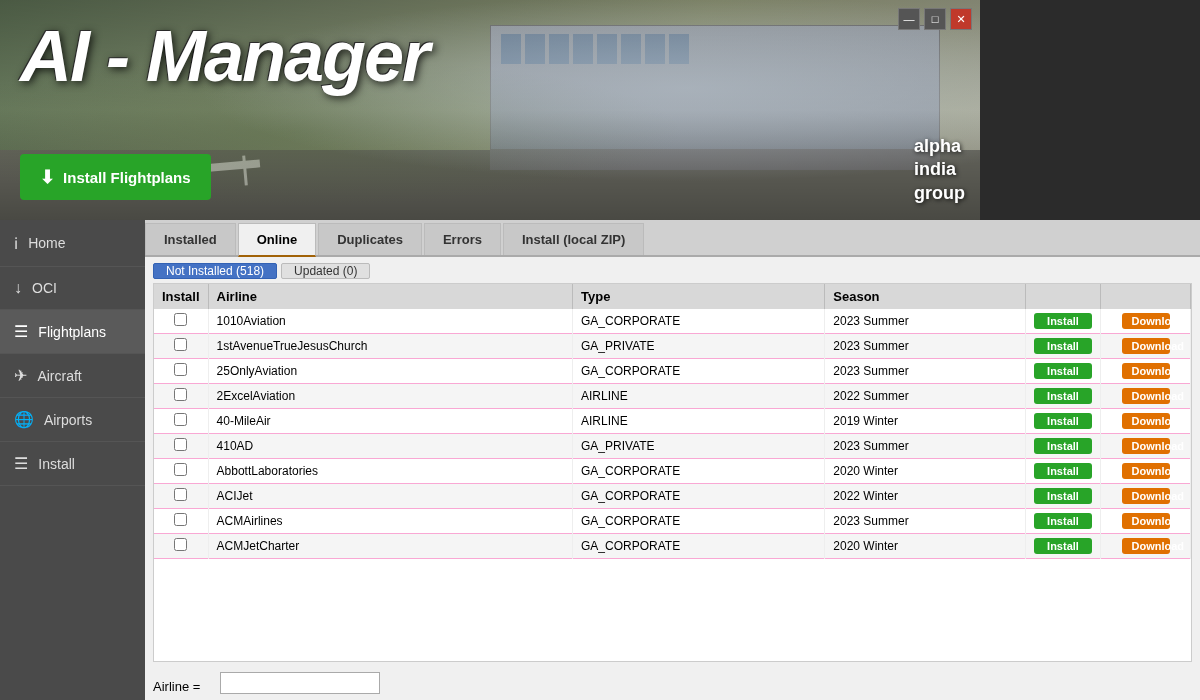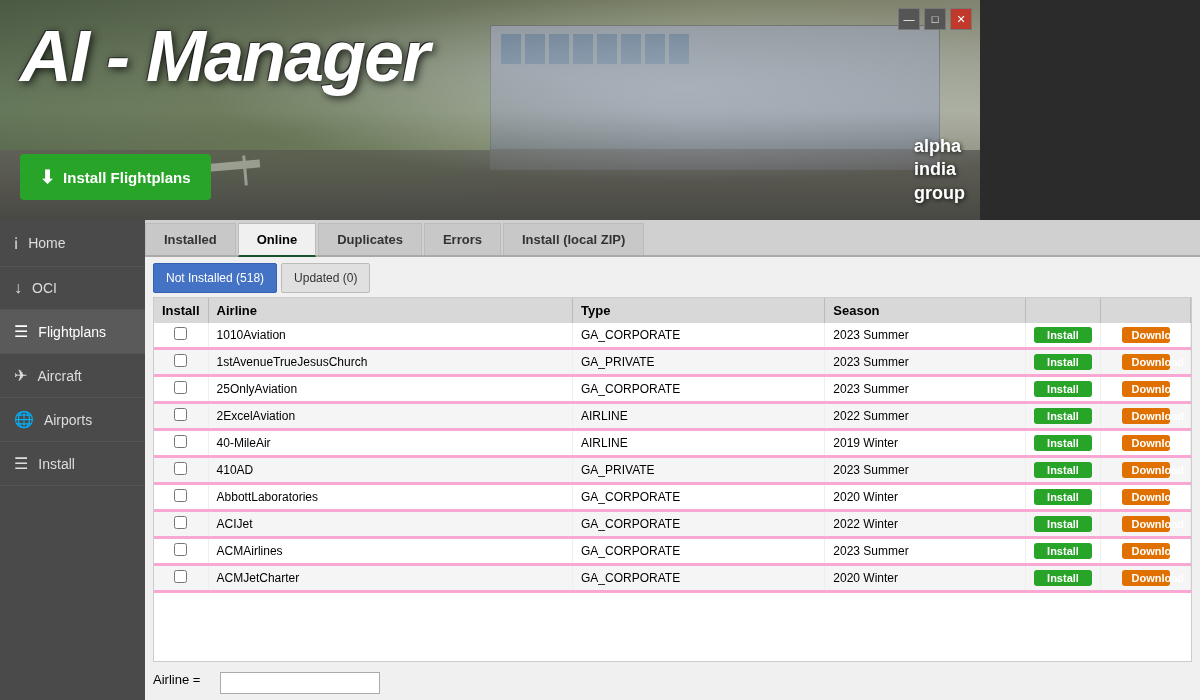--- a/index.html
+++ b/index.html
@@ -117,34 +117,34 @@
       cursor: pointer;
       border: 1px solid #bbb;
       border-bottom: none;
       background: #c8c8c8;
       color: #333;
       margin-right: 2px;
       margin-top: 3px;
     }
     .tab.active {
       background: #f0f0f0;
-      border-bottom: 2px solid #14532d;
+      border-bottom: 2px solid #a16207;
       color: #000;
       margin-bottom: -2px;
     }
 
     
     .sub-tabs {
       display: flex;
       padding: 6px 8px 0;
       background: #f0f0f0;
       gap: 4px;
     }
     .sub-tab {
-      padding: 7px 12px;
+      padding: 0 12px;
       font-size: 12px;
       cursor: pointer;
       border: 1px solid #bbb;
       background: #e0e0e0;
       color: #333;
       border-radius: 2px;
     }
     .sub-tab.active { background: #4472c4; color: white; border-color: #3362b4; }
 
     
@@ -170,21 +170,21 @@
       background: #d8d8d8;
       position: sticky; top: 0;
     }
     thead th {
       padding: 5px 8px;
       text-align: left;
       border-right: 1px solid #bbb;
       font-weight: 700;
       font-size: 13px;
     }
-    tbody tr { border-bottom: 3px solid #f9a8d4; margin-left: 40px; }
+    tbody tr { border-bottom: 1px solid #f9a8d4; margin-left: 40px; }
     tbody tr:nth-child(even) { background: #f5f5f5; }
     tbody td {
       padding: 4px 8px;
       border-right: 1px solid #eee;
       white-space: nowrap;
     }
     .checkbox-col { width: 28px; text-align: center; }
     .install-col { width: 70px; text-align: center; }
     .download-col { width: 90px; text-align: center; }
 
@@ -207,21 +207,21 @@
       font-size: 11px;
       font-weight: bold;
       border-radius: 3px;
       cursor: pointer;
       width: 48px;
     }
 
     
     .filter-row {
       display: flex;
-      align-items: flex-start;
+      align-items: flex-end;
       padding: 6px 8px;
       gap: 20px;
       font-size: 13px;
     }
     .filter-row input {
       border: 1px solid #aaa;
       padding: 3px 6px;
       font-size: 12px;
       width: 160px;
       background: white;

